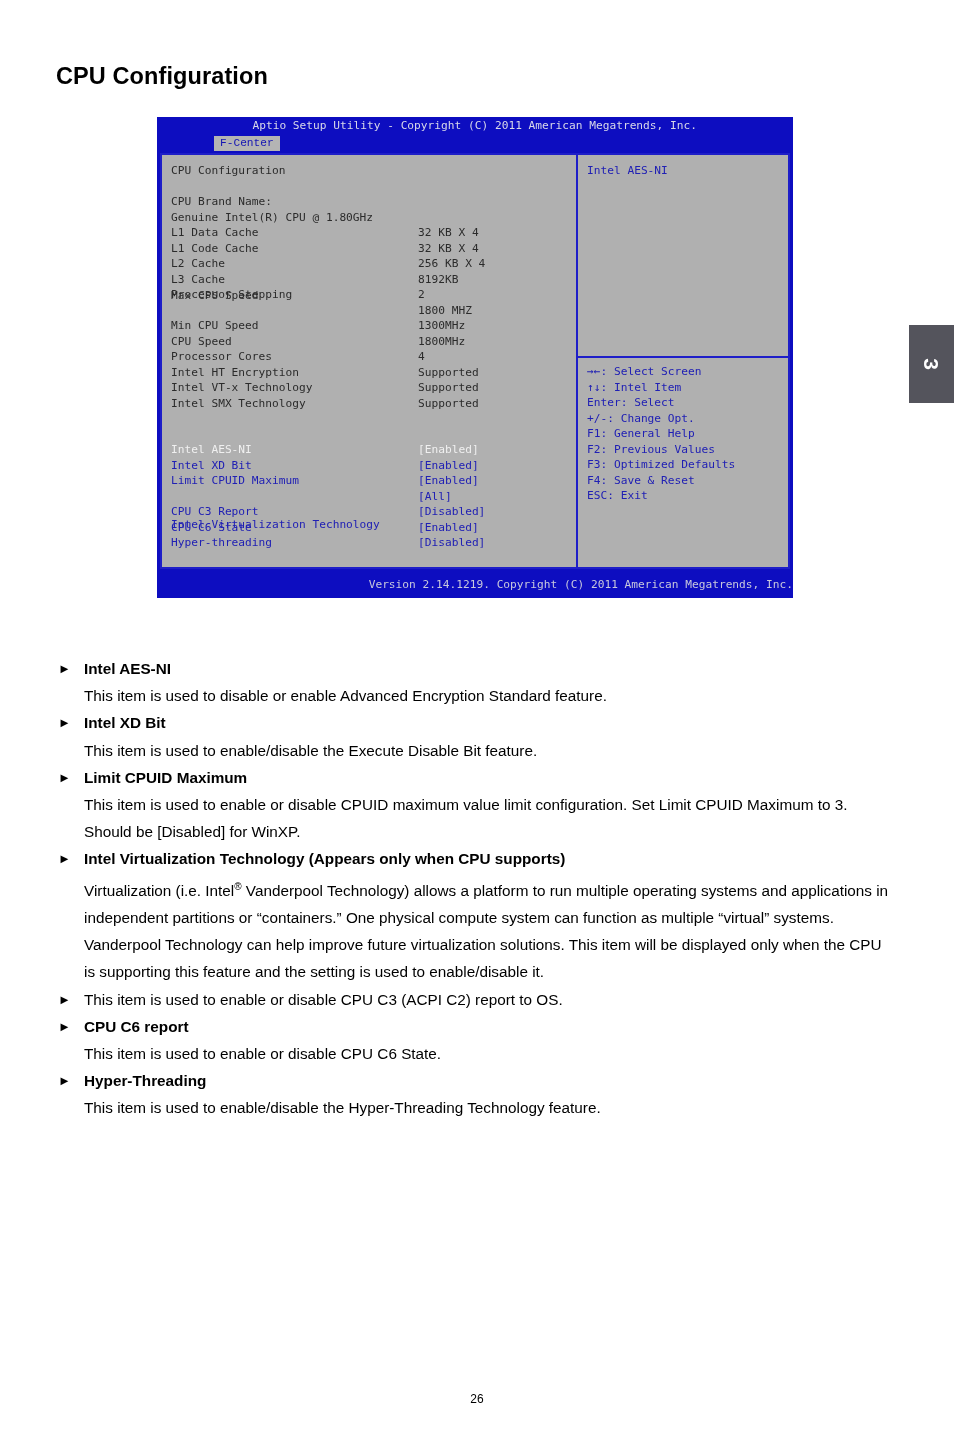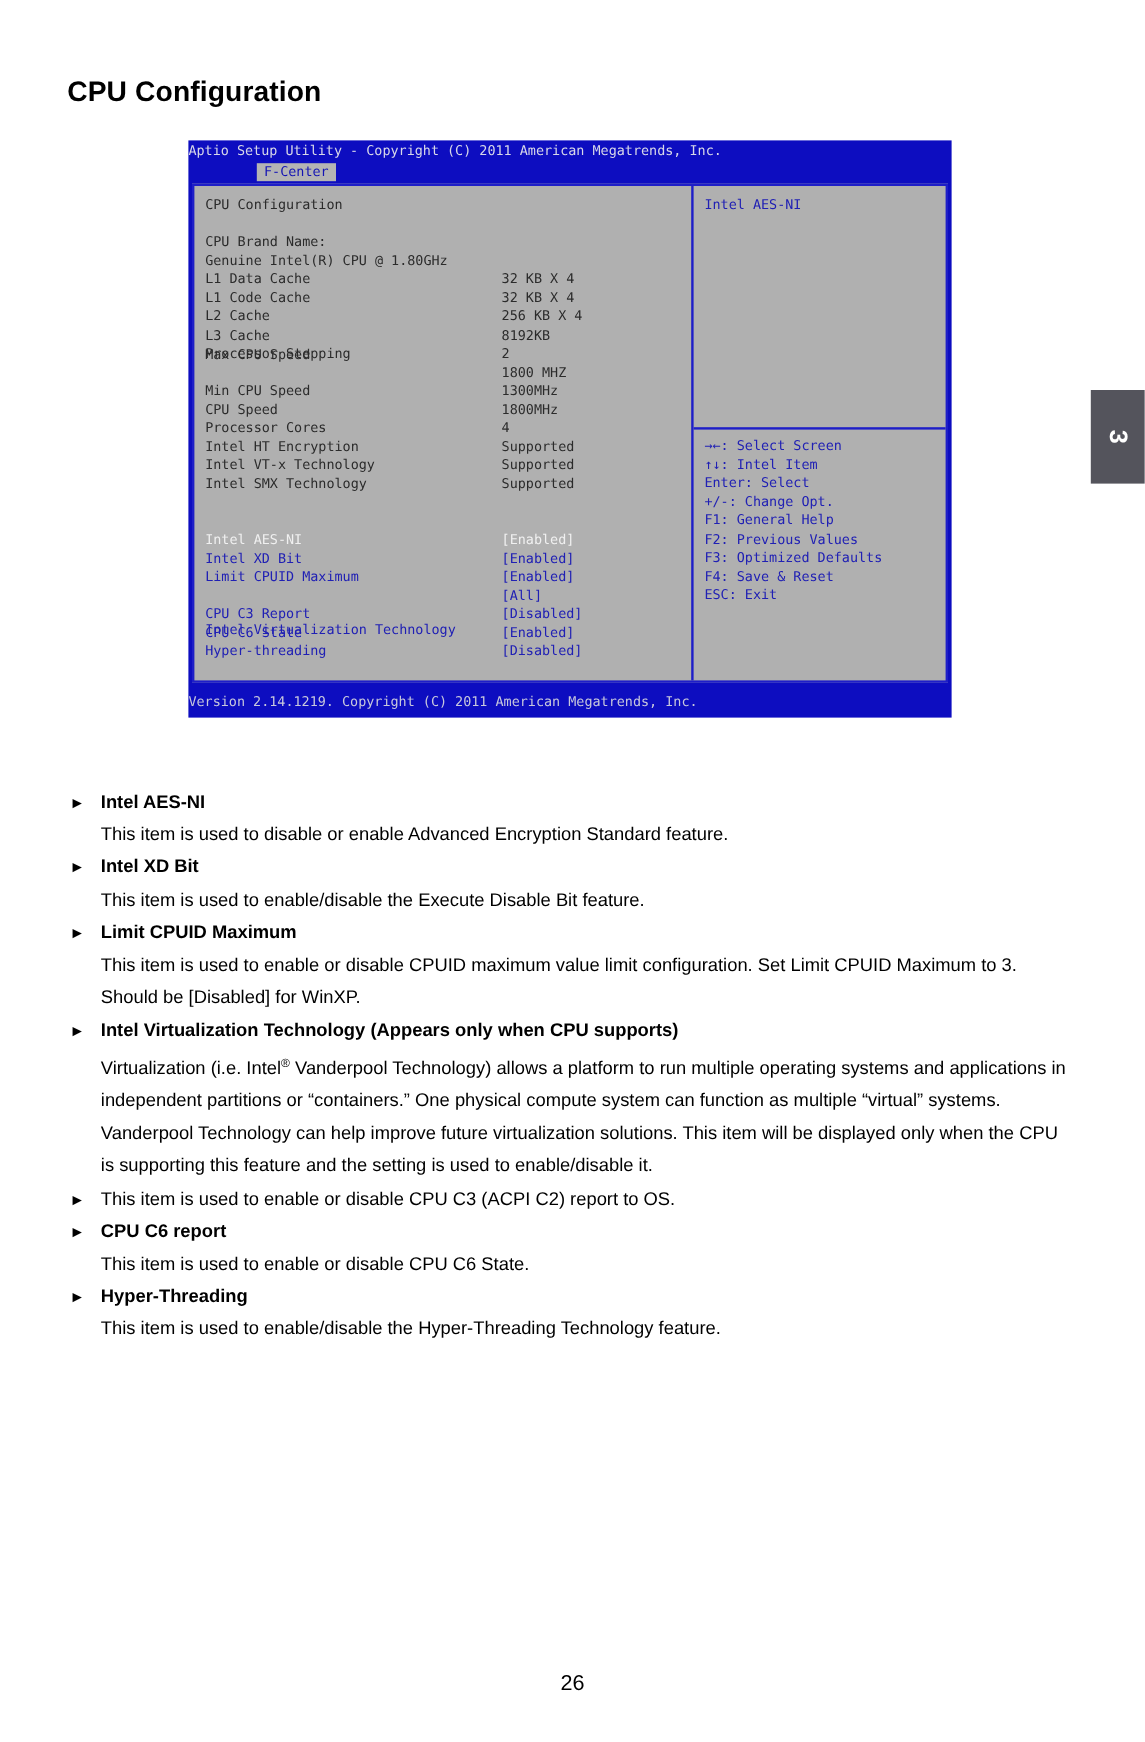--- a/index.html
+++ b/index.html
@@ -61,32 +61,33 @@
     font-family: "DejaVu Sans Mono", monospace;
     font-size: 11.2px;
     line-height: 15.5px;
   }
   .bios-titlebar {
     position: absolute;
     left: 0;
     top: 0;
     width: 540px;
     height: 18px;
-    text-align: left;
+    text-align: right;
     color: #d8d8e8;
     font-size: 11.2px;
     line-height: 18px;
     white-space: pre;
   }
   .bios-tabrow {
     position: absolute;
     left: 0;
     top: 18px;
     width: 584px;
     height: 17px;
+    font-family: Liberation Mono, monospace;
   }
   .bios-tab {
     position: absolute;
     left: 57px;
     top: 1px;
     height: 15px;
     line-height: 15px;
     padding: 0 6px;
     background: #b4b4b4;
     color: #1414b4;
@@ -147,21 +148,21 @@
   .rhelp { left: 9px; color: #2020b4; }
   .rtitle { left: 9px; top: 8px; color: #2020b4; }
 
   .bios-footer {
     position: absolute;
     left: 0;
     bottom: 0;
     width: 636px;
     height: 26px;
     line-height: 26px;
-    text-align: left;
+    text-align: right;
     color: #c8c8dc;
     font-size: 11.2px;
     white-space: pre;
   }
 
   
   .doc {
     position: absolute;
     left: 0;
     top: 655px;
@@ -193,21 +194,21 @@
   }
   .entry-body p { margin: 0; }
   sup { font-size: 10px; vertical-align: super; }
 
   .page-number {
     position: absolute;
     left: 0;
     top: 1392px;
     width: 954px;
     text-align: center;
-    font-size: 18px;
+    font-size: 12px;
     color: #000;
   }
 </style>
 </head>
 <body>
 
 <div class="page-title">CPU Configuration</div>
 
 <div class="chapter-tab">
   <span>3</span>

